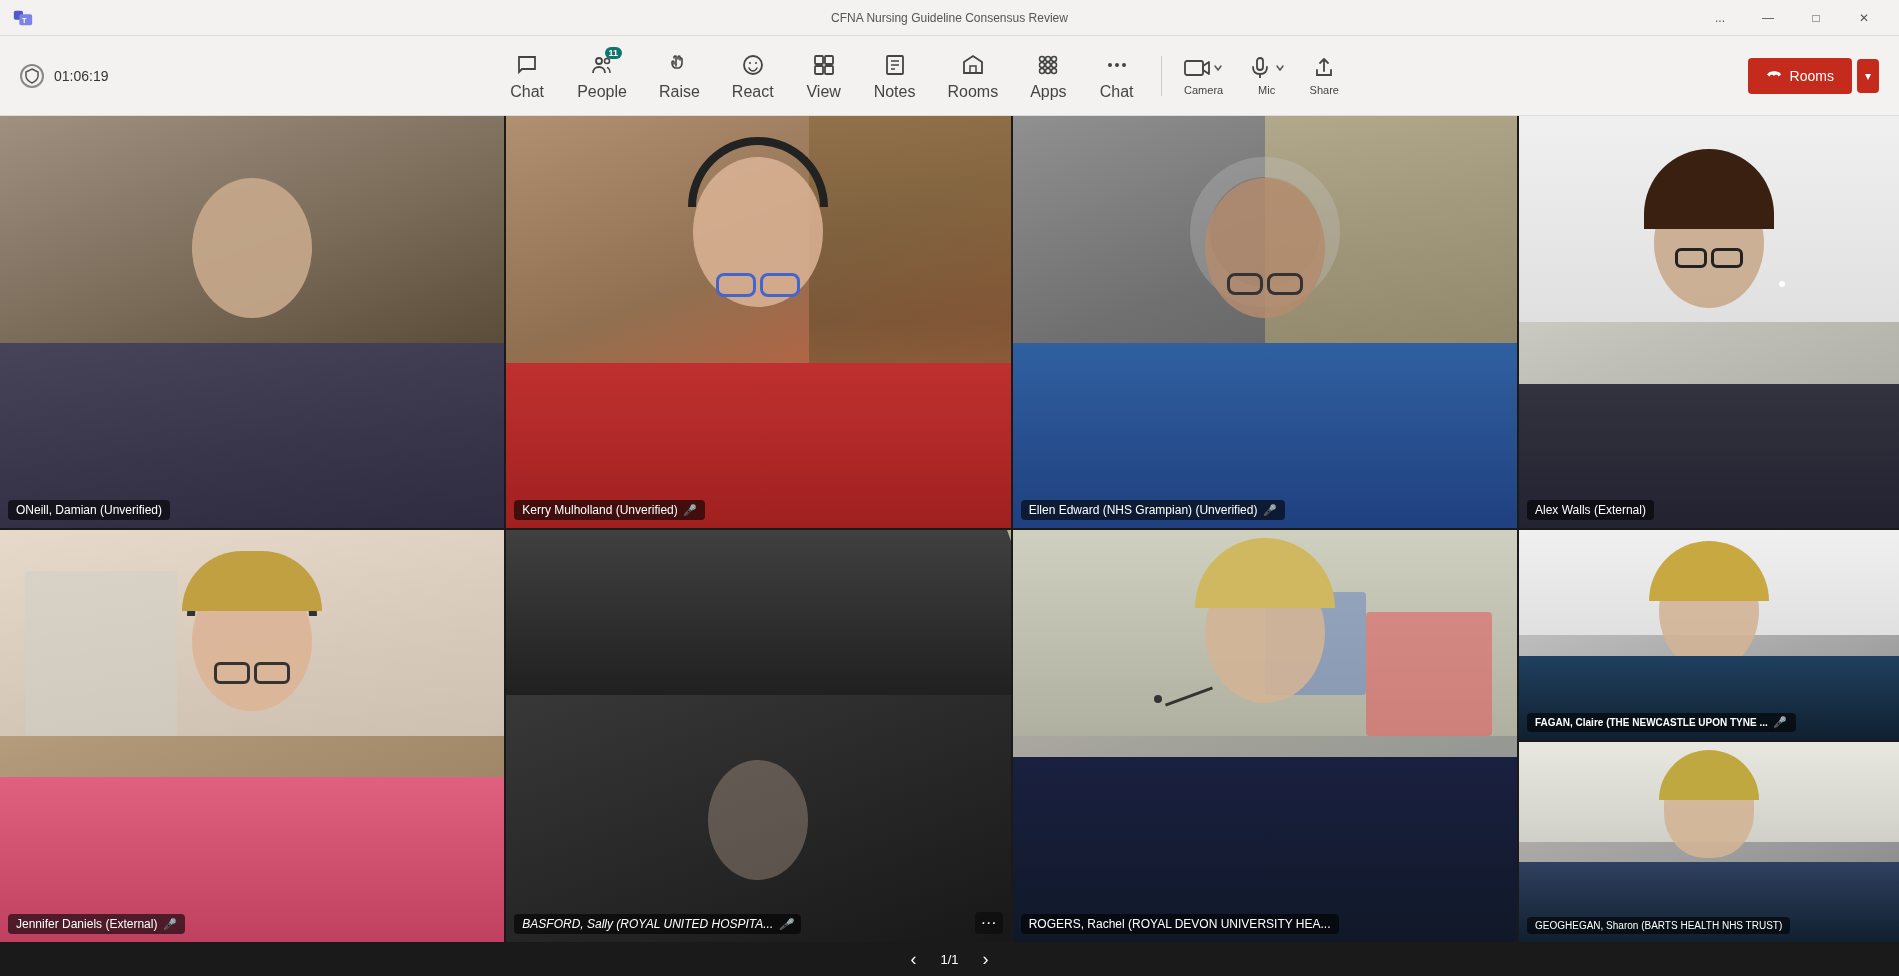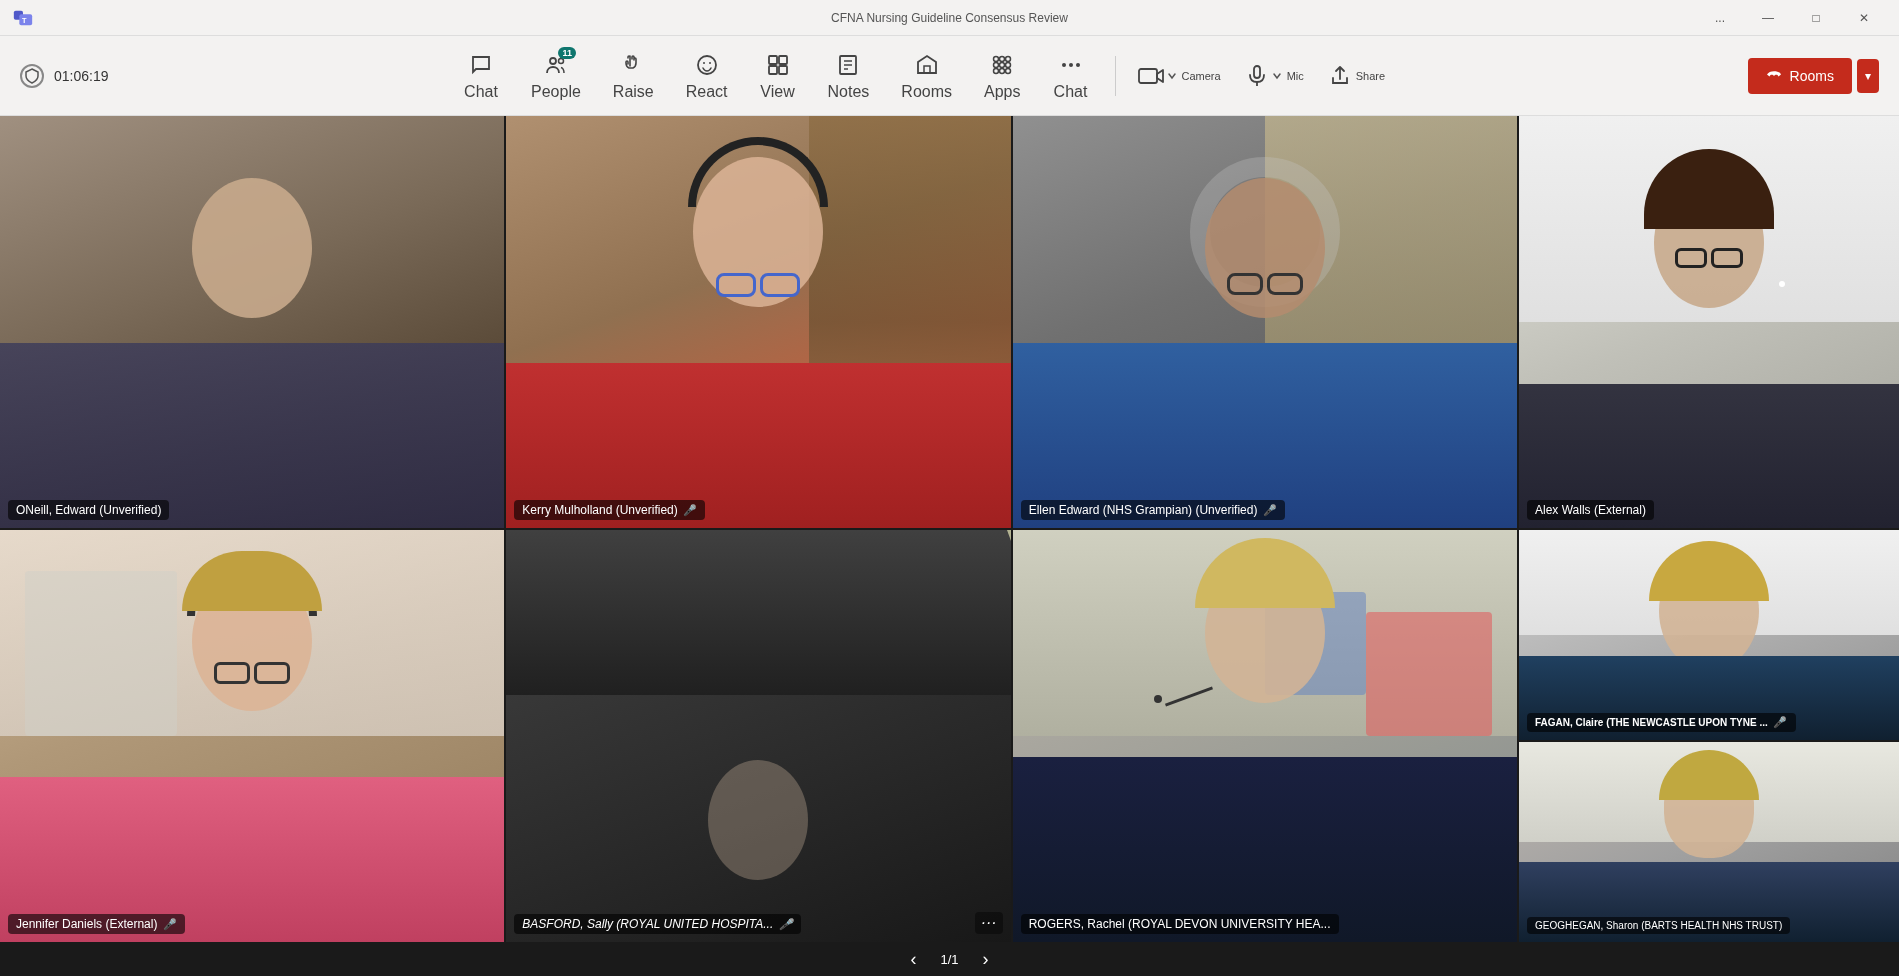--- a/index.html
+++ b/index.html
@@ -137,21 +137,21 @@
       background: #ccc;
       margin: 0 8px;
     }
     .toolbar-right {
       display: flex;
       align-items: center;
       gap: 4px;
     }
     .cam-btn {
       display: flex;
-      flex-direction: row;
+      flex-direction: column;
       align-items: center;
       justify-content: center;
       cursor: pointer;
       padding: 8px 10px;
       border-radius: 6px;
       gap: 4px;
     }
     .cam-inner {
       display: flex;
       align-items: center;
@@ -452,21 +452,21 @@
 <div class="video-grid">
 
   <div class="video-cell person-damian">
     <div style="width:100%;height:100%;display:flex;align-items:center;justify-content:center;background:linear-gradient(160deg,#a09080 0%,#7a6a58 40%,#5a4a38 70%,#403020 100%);position:relative;">
 
       <div style="position:absolute;bottom:0;left:0;right:0;height:45%;background:linear-gradient(180deg,#3a3a5a 0%,#2a2a4a 100%);opacity:0.8;"></div>
 
       <div style="position:absolute;top:15%;width:120px;height:140px;border-radius:60%;background:rgba(200,170,140,0.9);"></div>
     </div>
     <div class="participant-label">
-      <span>ONeill, Edward (Unverified)</span>
+      <span>ONeill, Damian (Unverified)</span>
     </div>
   </div>
 
   <div class="video-cell" style="background:linear-gradient(160deg,#b09070 0%,#907050 40%,#c06040 70%,#a05030 100%);">
     <div style="width:100%;height:100%;position:relative;overflow:hidden;">
 
       <div style="position:absolute;top:0;right:0;bottom:0;width:40%;background:linear-gradient(180deg,#8a6a40 0%,#6a5030 50%,#9a7a50 100%);opacity:0.7;"></div>
 
       <div style="position:absolute;top:10%;left:50%;transform:translateX(-50%);width:130px;height:150px;border-radius:65%;background:rgba(220,180,150,0.85);"></div>
 

